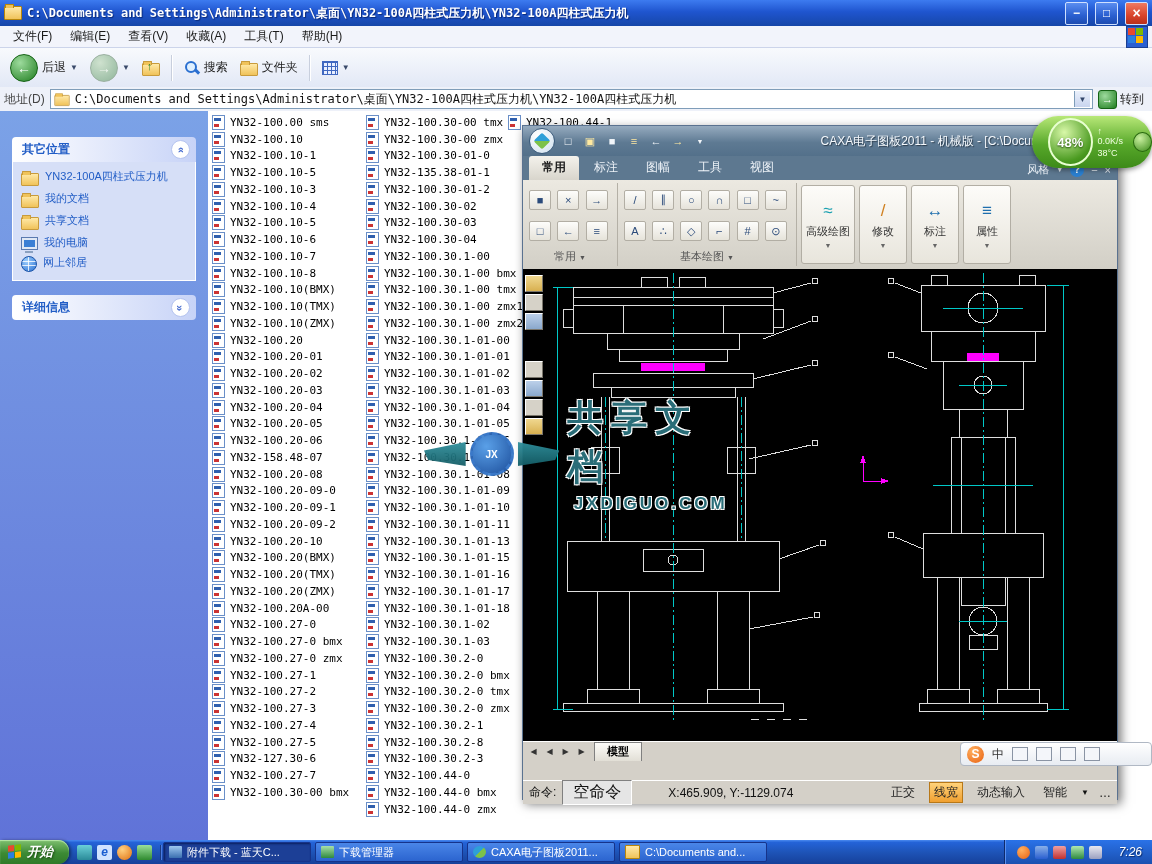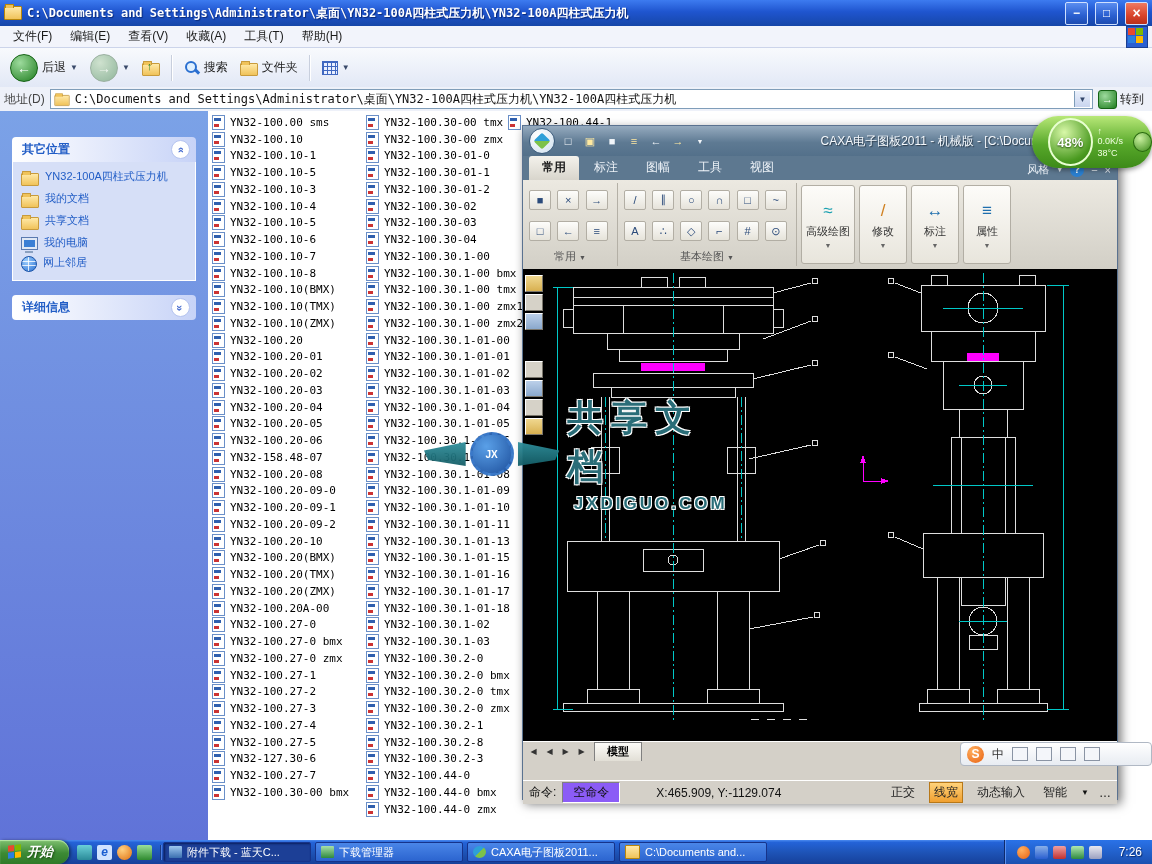--- a/index.html
+++ b/index.html
@@ -122,21 +122,21 @@
   .dock-ico{width:16px;height:15px;background:#d6d2c8;border:1px solid;border-color:#fff #7a766c #7a766c #fff;}
   .dock-ico.y{background:linear-gradient(#f0d890,#d8b050);}
   .dock-ico.b{background:linear-gradient(#bcd0ea,#8aa8cc);}
 
   .cx-modelrow{height:18px;background:#d4d0c8;border-top:1px solid #fff;display:flex;align-items:center;padding-left:4px;gap:3px;}
   .nav-ico{font-size:8px;color:#333;width:13px;text-align:center;}
   .model-tab{font-size:11px;font-weight:bold;color:#000;background:linear-gradient(#fcfbf8,#e2dfd6);
     border:1px solid #808080;border-bottom:none;padding:1px 12px 2px 12px;margin-left:3px;}
   .cx-gap{height:20px;background:#d4d0c8;}
   .cx-status{height:23px;background:#d4d0c8;border-top:1px solid #fff;display:flex;align-items:center;gap:6px;padding:0 6px;font-size:12px;color:#111;}
-  .cmd-box{background:#8b5cf6;border:1px solid;border-color:#808080 #fff #fff #808080;padding:1px 10px;font-size:12px;}
+  .cmd-box{background:#e5e5e5;border:1px solid;border-color:#808080 #fff #fff #808080;padding:1px 10px;font-size:16px;}
   .coord-box{margin-left:20px;padding:1px 10px;font-size:12px;}
   .toggles{margin-left:auto;display:flex;align-items:center;gap:10px;}
   .toggle{font-size:12px;color:#222;padding:1px 4px;}
   .toggle.active{background:linear-gradient(#ffd27a,#f0a030);border:1px solid #b87818;}
 
   
   #gadget{position:absolute;left:1032px;top:116px;width:120px;height:52px;z-index:46;
     border-radius:26px;background:linear-gradient(180deg,#b8e878,#57a82a 55%,#3d8a18);box-shadow:0 2px 5px rgba(0,0,0,.4);display:flex;align-items:center;}
   .g-circle{width:44px;height:44px;margin-left:16px;border-radius:50%;
     background:radial-gradient(circle at 35% 28%,#d8f8a8,#4a9a20 70%,#2f7a10);border:2px solid #e8ffd0;
@@ -176,21 +176,21 @@
   .qlaunch{display:flex;align-items:center;gap:5px;padding:0 8px;border-right:1px solid #1a3a80;box-shadow:1px 0 0 #4a7ae0;}
   .ql-ico{width:15px;height:15px;border-radius:2px;}
   .task-btn{width:148px;height:20px;margin:0 2px;border-radius:2px;border:1px solid #16338a;
     background:linear-gradient(180deg,#4a86e8,#2b64cf);display:flex;align-items:center;gap:5px;padding:0 5px;box-sizing:border-box;
     color:#fff;font-size:11px;white-space:nowrap;overflow:hidden;}
   .task-btn.pressed{background:#1c3f96;box-shadow:inset 1px 1px 2px #0a2060;}
   .task-ico{width:13px;height:12px;flex:0 0 auto;border-radius:1px;}
   .tray{margin-left:auto;height:24px;display:flex;align-items:center;gap:5px;padding:0 10px 0 12px;
     background:linear-gradient(180deg,#2a72e8,#1a50b0);border-left:1px solid #0e2a6a;box-shadow:inset 1px 0 0 #5a90f0;}
   .tray-ico{width:13px;height:13px;border-radius:2px;}
-  .clock{color:#fff;font-size:12px;margin-left:12px;text-shadow:1px 1px 1px #0a2a6a;}
+  .clock{color:#fff;font-size:12px;margin-left:12px;text-shadow:1px 1px 1px #0a2a6a;font-style:italic;}
 </style>
 </head>
 <body>
 
 <div id="screen">
 
   <div id="explorer">
 
     <div class="titlebar">
       <span class="tb-folder"></span>
@@ -479,21 +479,21 @@
             <div class="file-item">
               <span class="file-icon"></span>
               <span class="file-label">YN32-100.30-00 zmx</span>
             </div>
             <div class="file-item">
               <span class="file-icon"></span>
               <span class="file-label">YN32-100.30-01-0</span>
             </div>
             <div class="file-item">
               <span class="file-icon"></span>
-              <span class="file-label">YN32-100.30-01-1</span>
+              <span class="file-label">YN32-135.38-01-1</span>
             </div>
             <div class="file-item">
               <span class="file-icon"></span>
               <span class="file-label">YN32-100.30-01-2</span>
             </div>
             <div class="file-item">
               <span class="file-icon"></span>
               <span class="file-label">YN32-100.30-02</span>
             </div>
             <div class="file-item">

